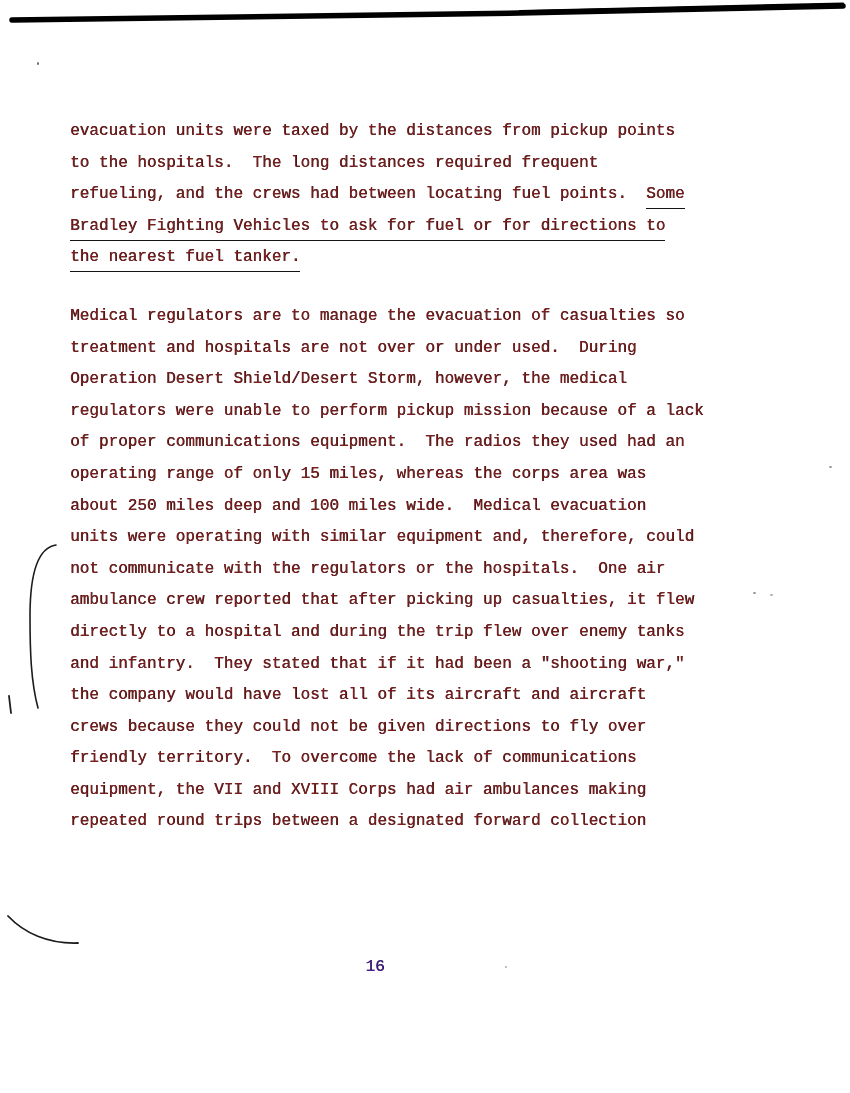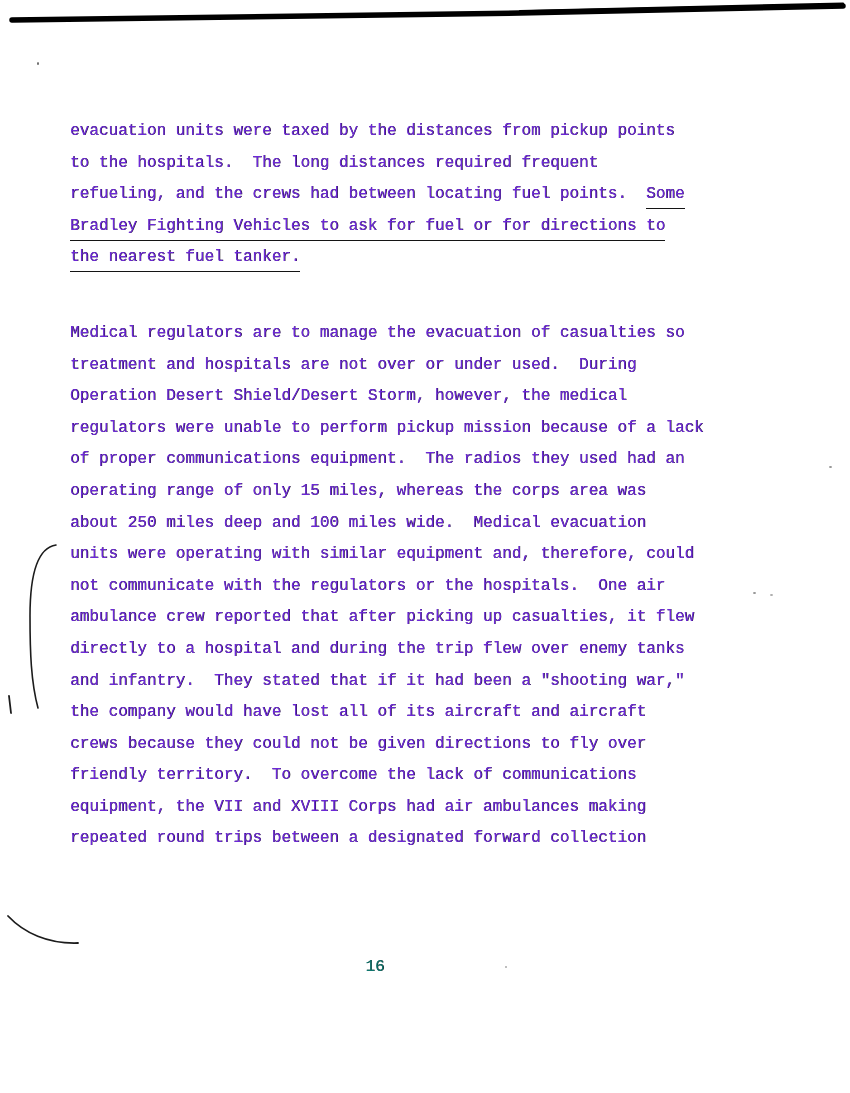--- a/index.html
+++ b/index.html
@@ -18,42 +18,42 @@
   .top-rule {
     position: absolute;
     top: 0;
     left: 0;
   }
   .text-body {
     position: absolute;
     left: 70px;
     top: 116px;
     width: 660px;
-    color: #6d28d9;
+    color: #7f1d1d;
     font-size: 16px;
     line-height: 31.6px;
     text-shadow: 0.4px 0 0 #141414;
   }
   .paragraph + .paragraph {
-    margin-top: 44px;
+    margin-top: 27px;
   }
   .line {
     white-space: pre;
   }
   .u {
     border-bottom: 1.6px solid #141414;
     padding-bottom: 5px;
   }
   .page-number {
     position: absolute;
     top: 958px;
     left: 70px;
     width: 610px;
     text-align: center;
-    color: #0f766e;
+    color: #4c1d95;
     font-size: 16px;
     text-shadow: 0.4px 0 0 #141414;
   }
   .margin-marks, .bottom-mark {
     position: absolute;
     left: 0;
   }
   .margin-marks { top: 530px; }
   .bottom-mark { top: 905px; }
   .artifact-dot {

